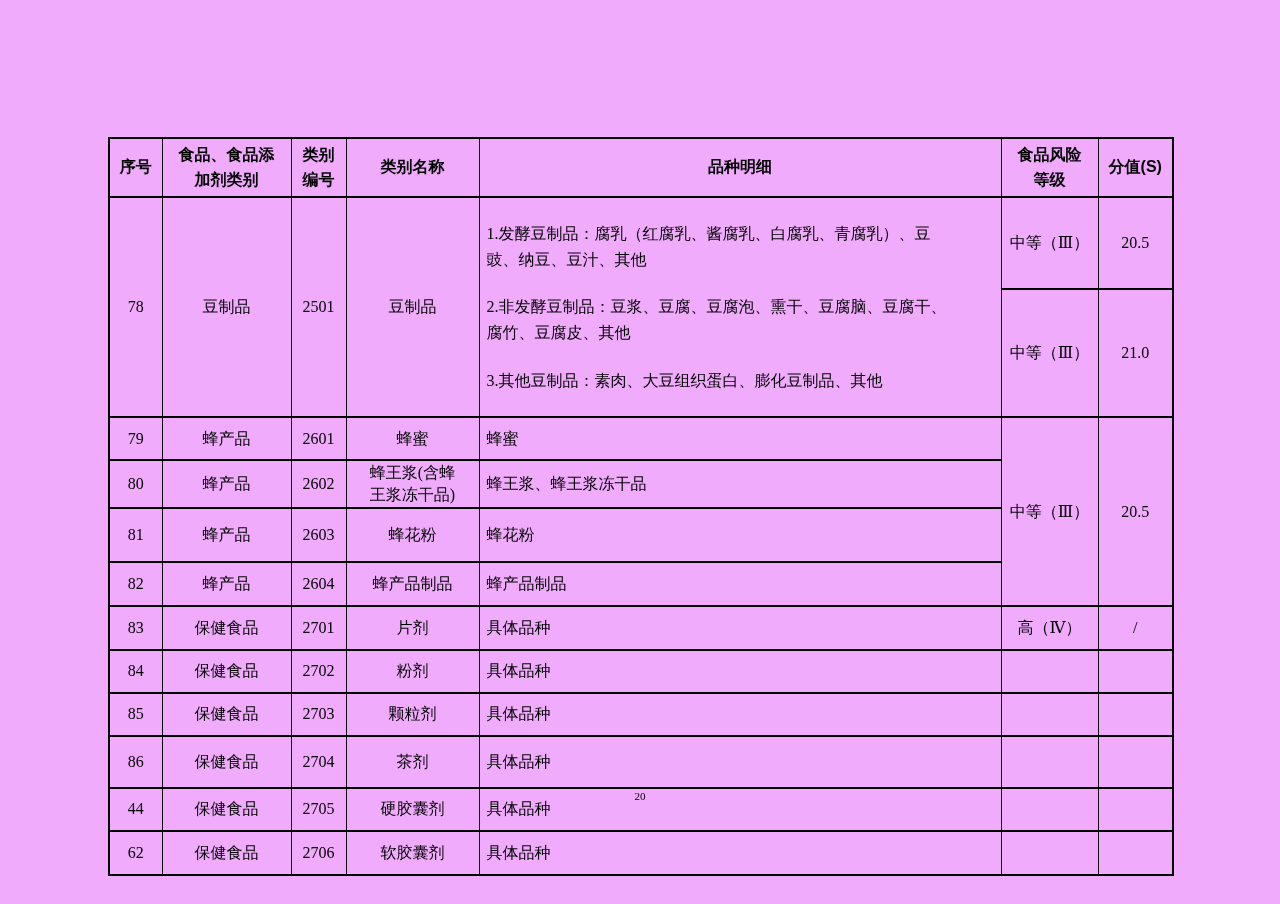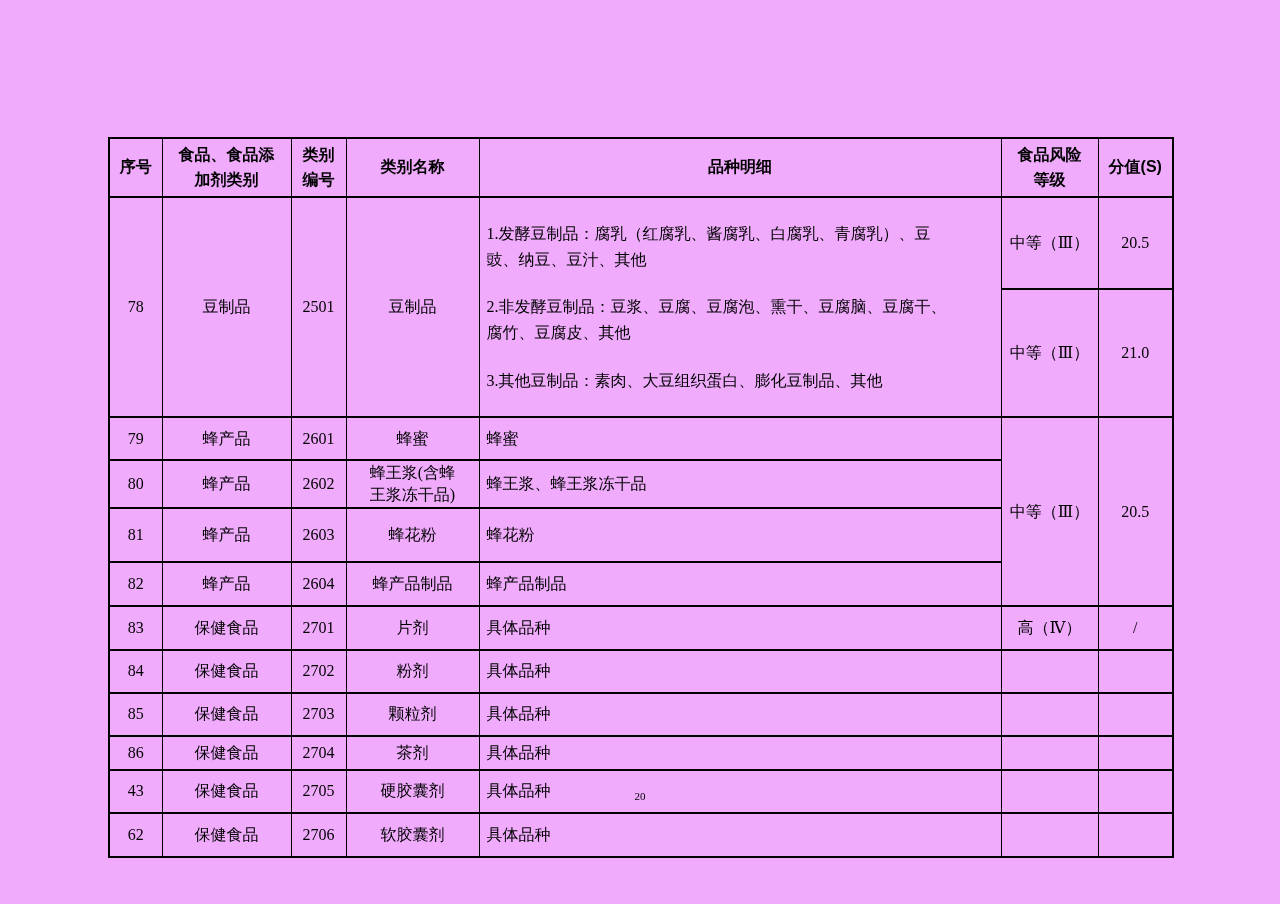--- a/index.html
+++ b/index.html
@@ -163,31 +163,31 @@
       </tr>
       <tr style="height:43px">
         <td>85</td>
         <td>保健食品</td>
         <td>2703</td>
         <td>颗粒剂</td>
         <td class="detail">具体品种</td>
         <td></td>
         <td></td>
       </tr>
-      <tr style="height:34px">
+      <tr style="height:52px">
         <td>86</td>
         <td>保健食品</td>
         <td>2704</td>
         <td>茶剂</td>
         <td class="detail">具体品种</td>
         <td></td>
         <td></td>
       </tr>
       <tr style="height:43px">
-        <td>43</td>
+        <td>44</td>
         <td>保健食品</td>
         <td>2705</td>
         <td>硬胶囊剂</td>
         <td class="detail">具体品种</td>
         <td></td>
         <td></td>
       </tr>
       <tr style="height:44px">
         <td>62</td>
         <td>保健食品</td>

